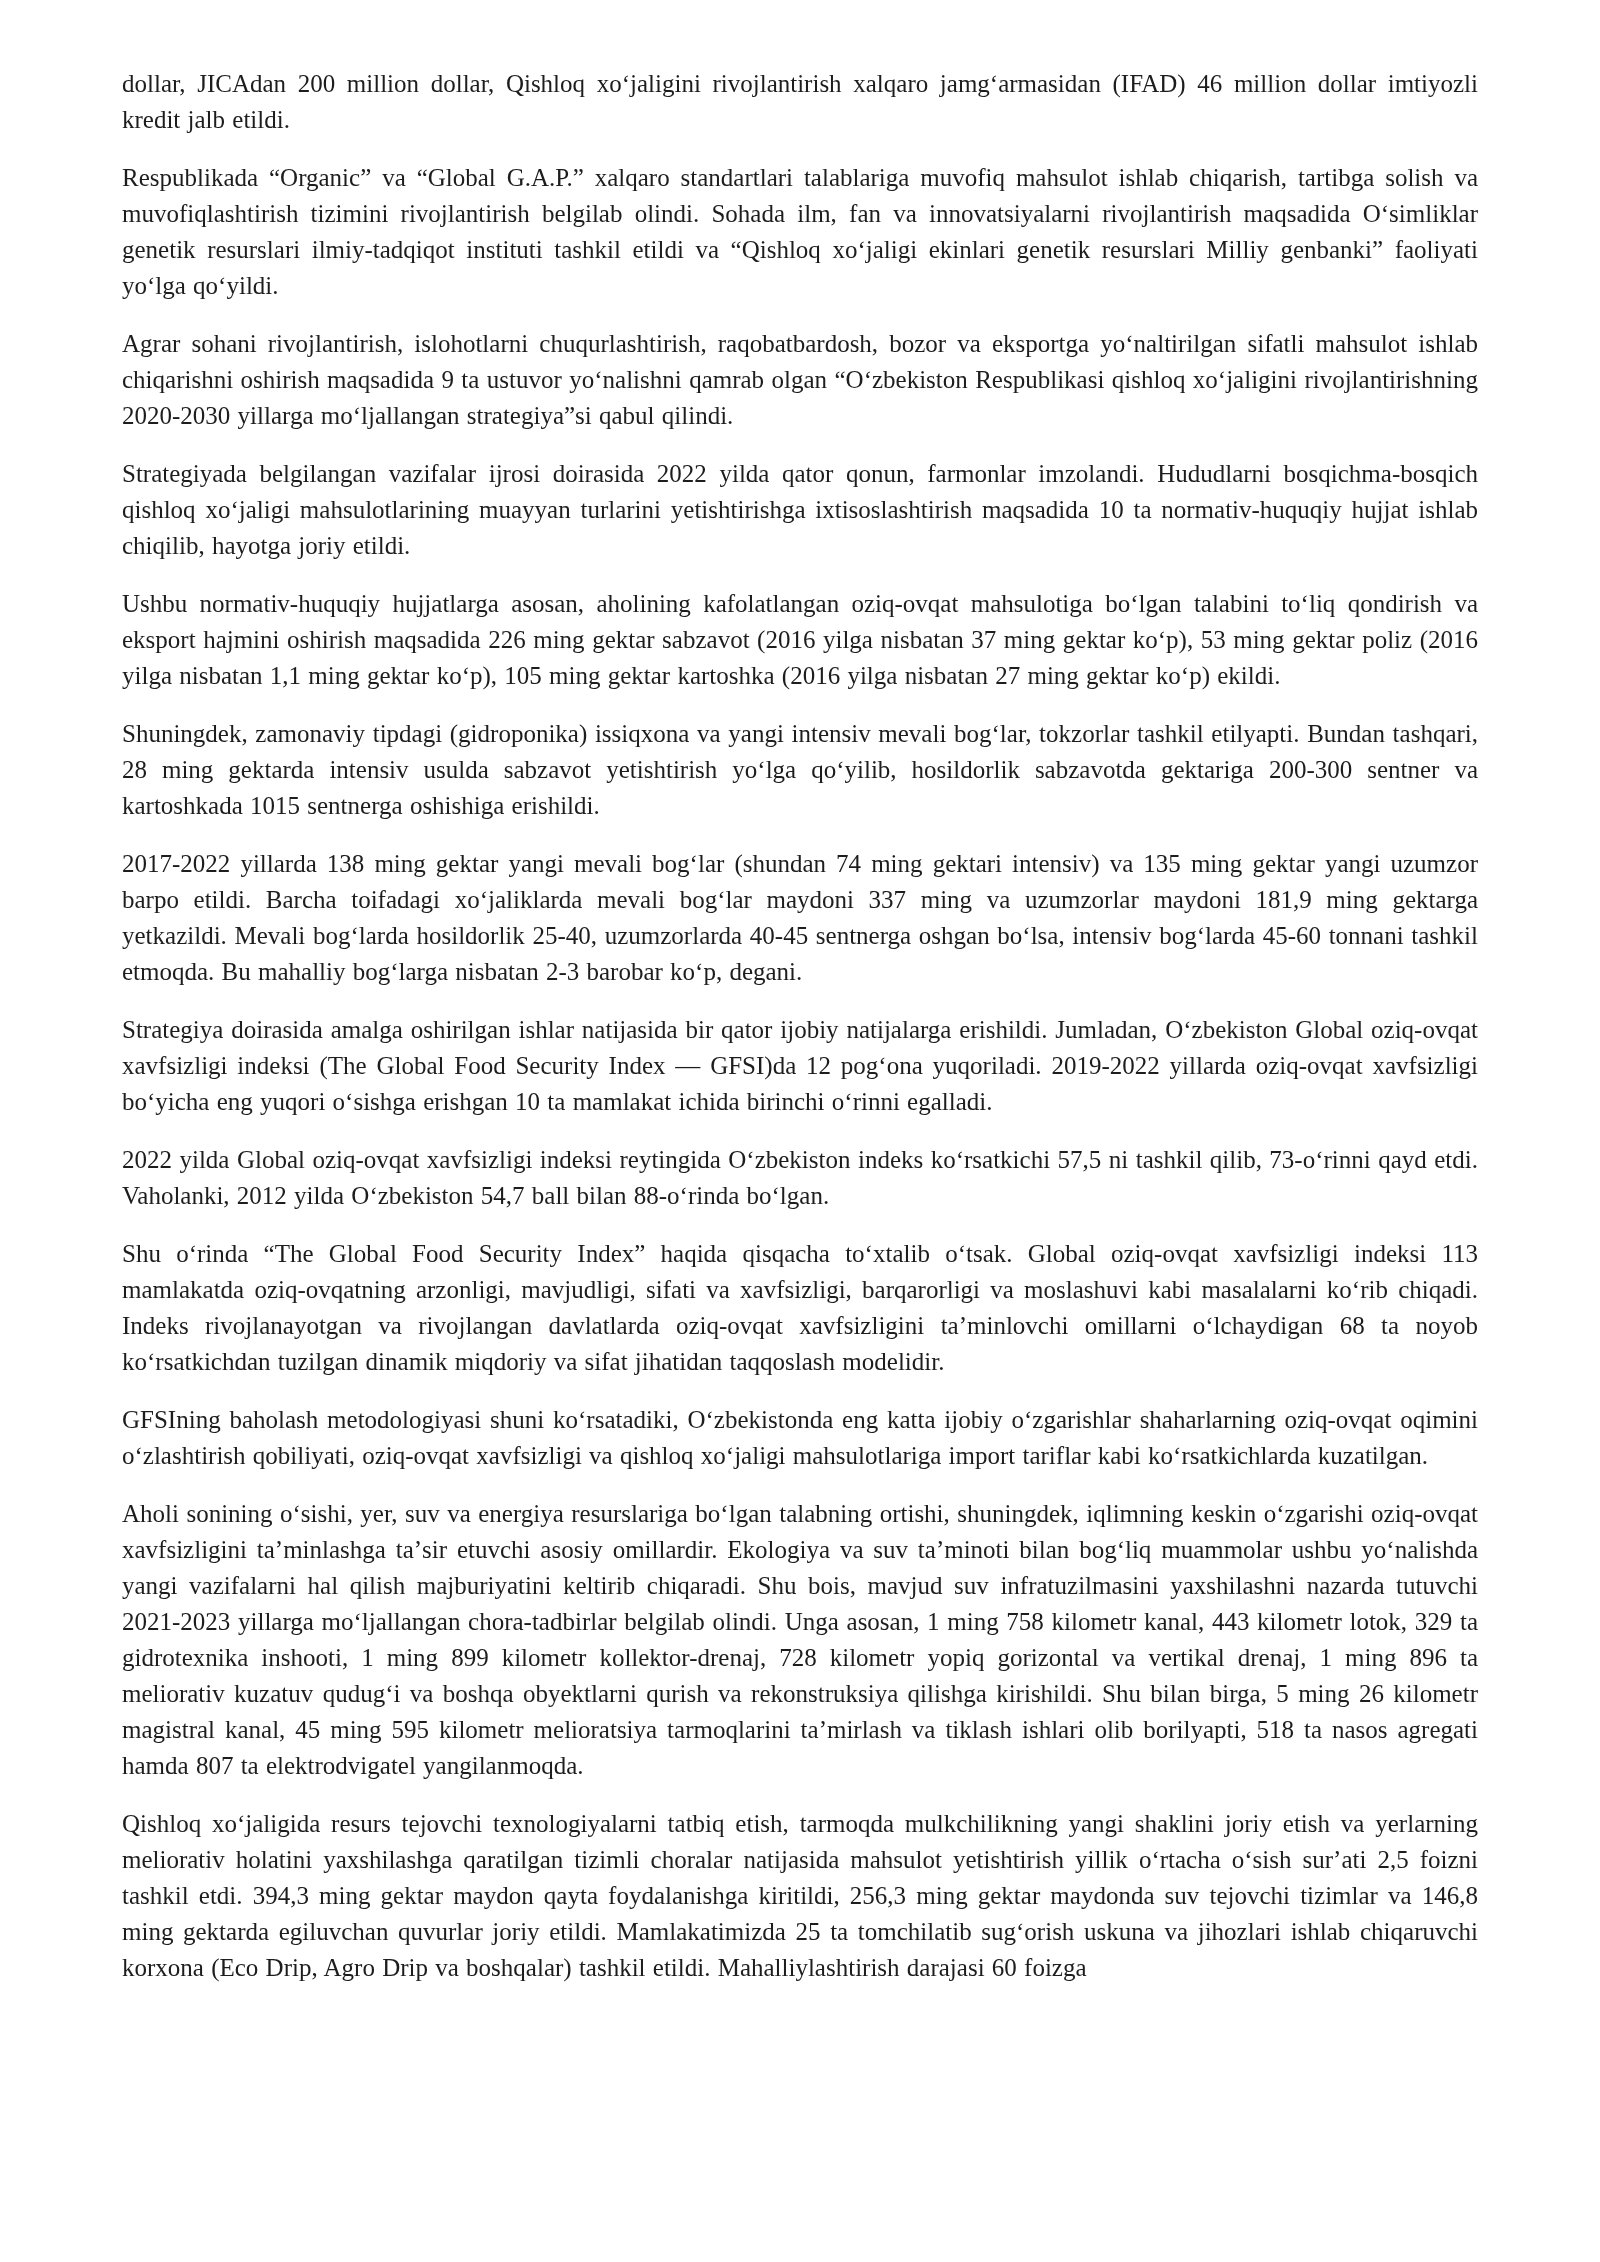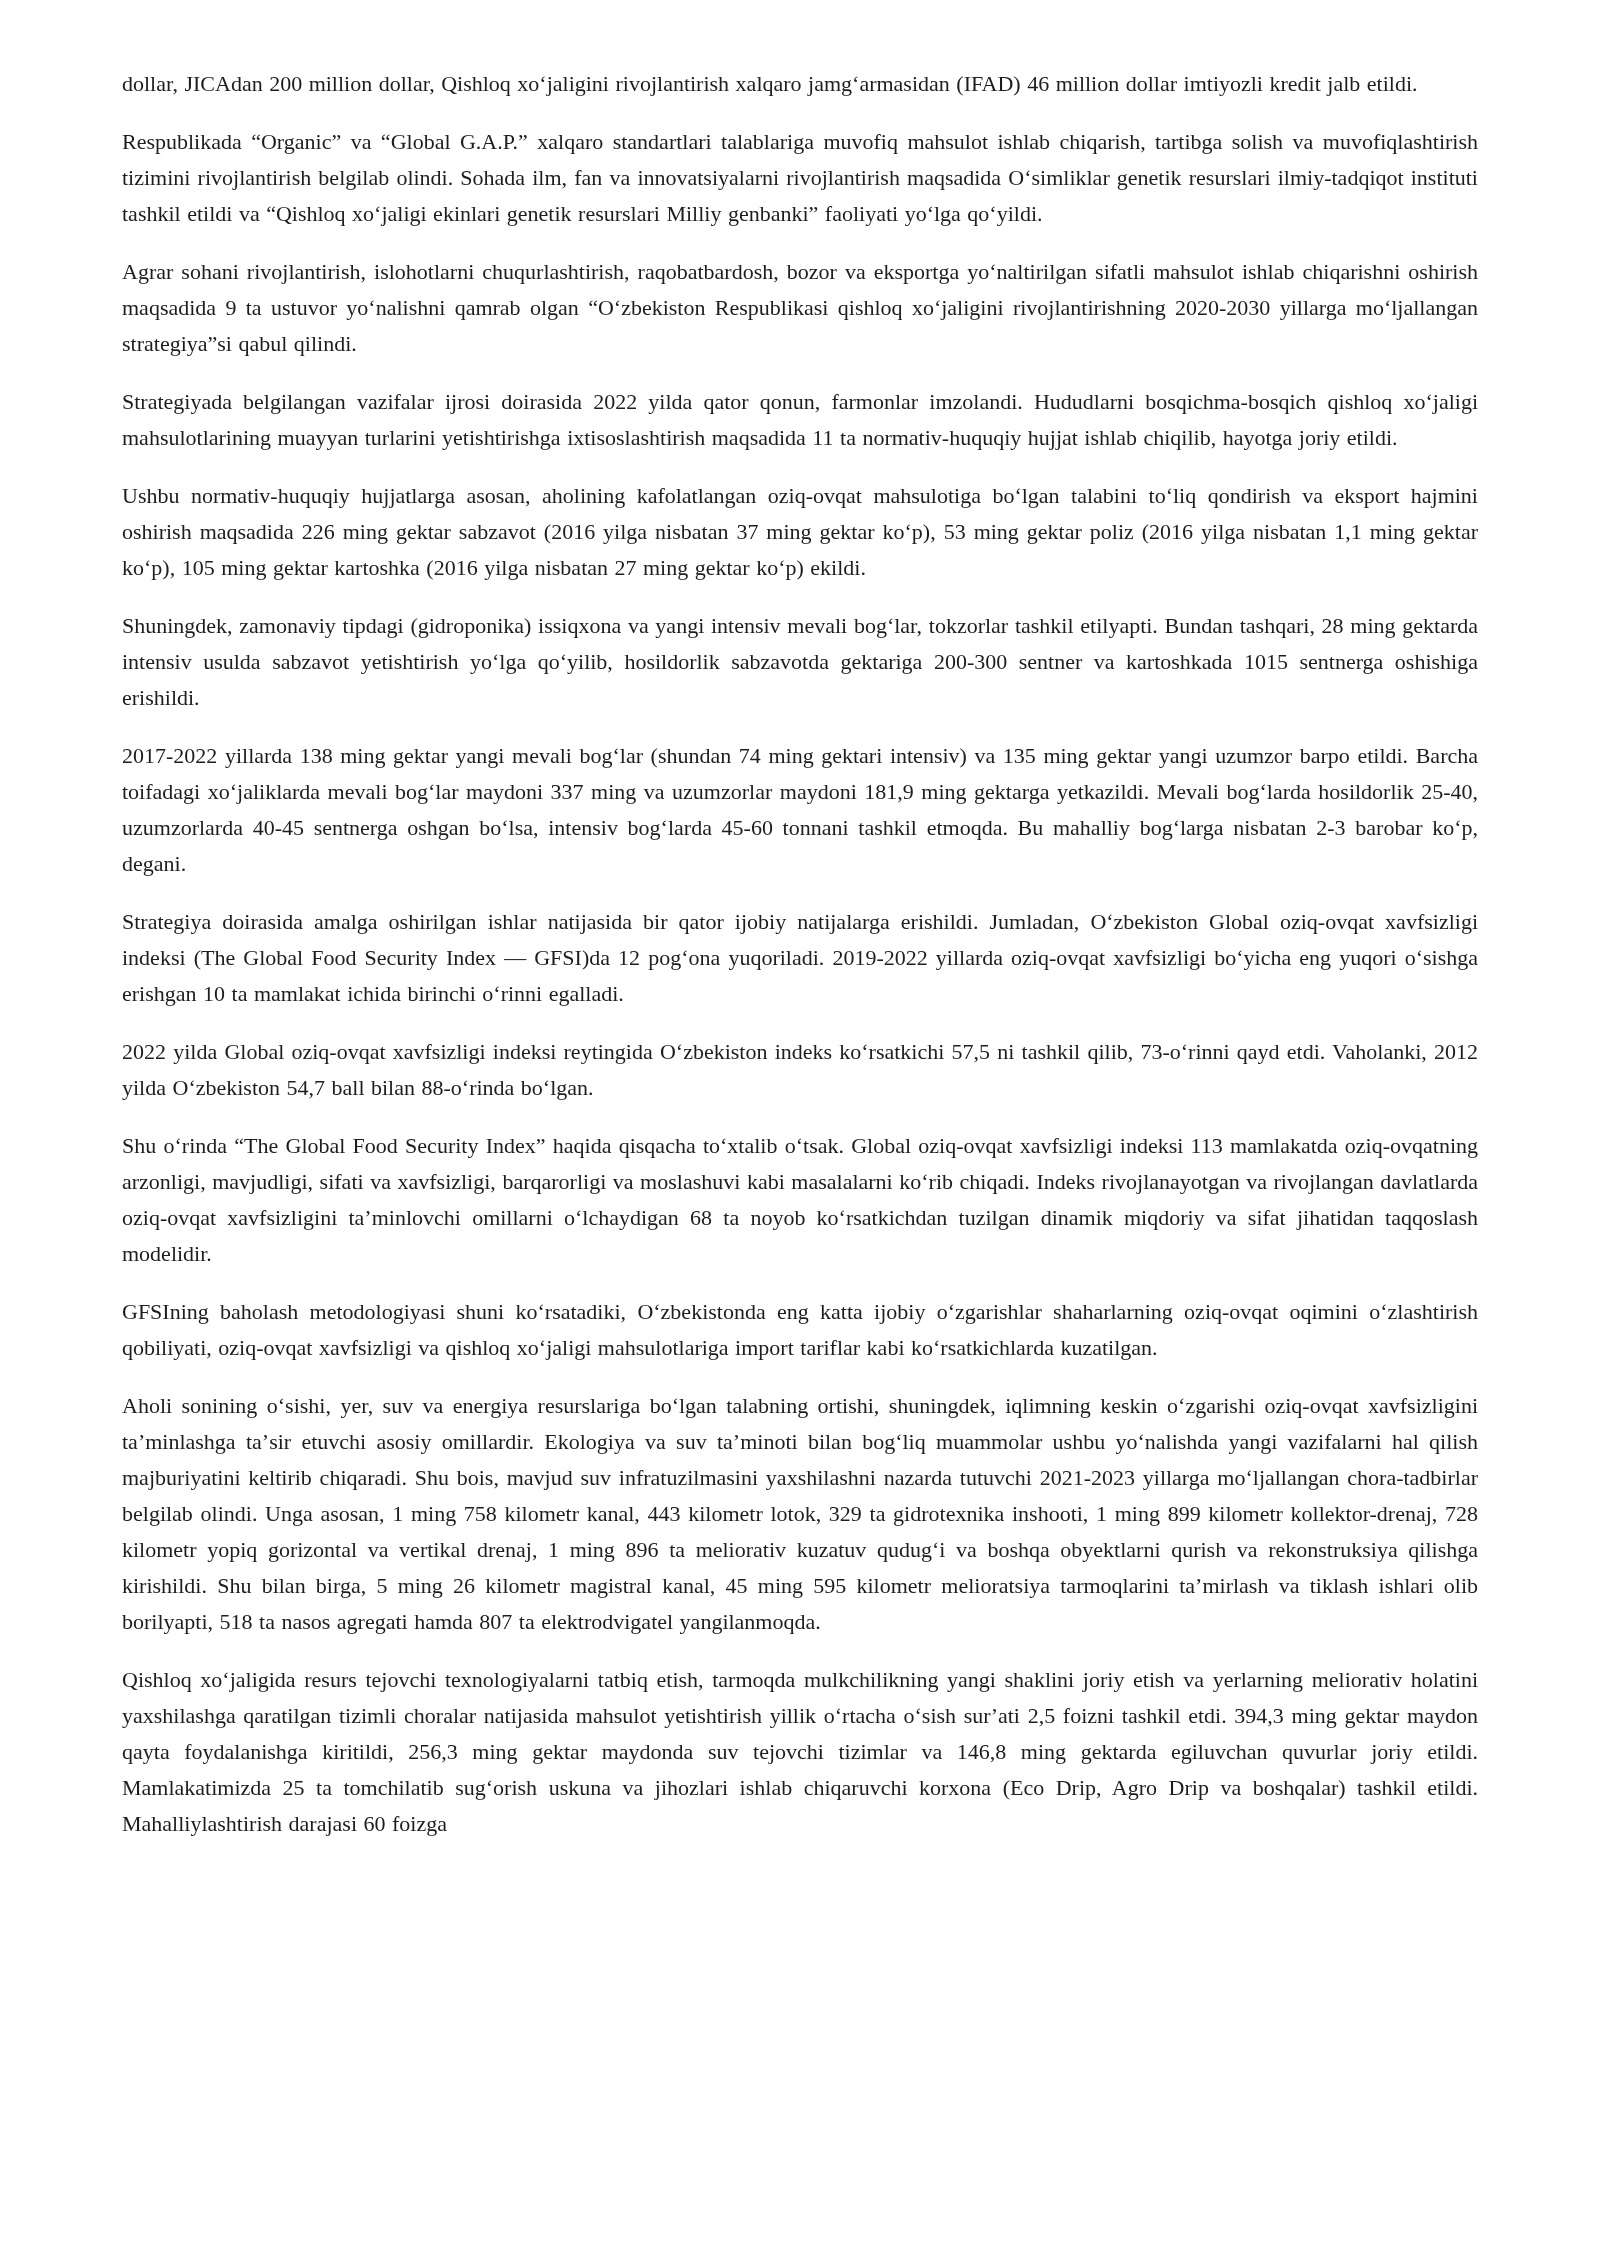--- a/index.html
+++ b/index.html
@@ -14,37 +14,37 @@
     background: #ffffff;
     box-sizing: border-box;
     padding: 66px 122px 0 122px;
     overflow: hidden;
   }
   .text-column {
     width: 100%;
   }
   .para {
     font-family: "Liberation Serif", "DejaVu Serif", serif;
-    font-size: 22px;
+    font-size: 25px;
     line-height: 36px;
     color: #1d1d1d;
     text-align: justify;
     margin: 0 0 22px 0;
     word-spacing: 1px;
   }
 </style>
 </head>
 <body>
 
 <div class="page">
   <div class="text-column">
       <p class="para">dollar, JICAdan 200 million dollar, Qishloq xoʻjaligini rivojlantirish xalqaro jamgʻarmasidan (IFAD) 46 million dollar imtiyozli kredit jalb etildi.</p>
       <p class="para">Respublikada “Organic” va “Global G.A.P.” xalqaro standartlari talablariga muvofiq mahsulot ishlab chiqarish, tartibga solish va muvofiqlashtirish tizimini rivojlantirish belgilab olindi. Sohada ilm, fan va innovatsiyalarni rivojlantirish maqsadida Oʻsimliklar genetik resurslari ilmiy-tadqiqot instituti tashkil etildi va “Qishloq xoʻjaligi ekinlari genetik resurslari Milliy genbanki” faoliyati yoʻlga qoʻyildi.</p>
       <p class="para">Agrar sohani rivojlantirish, islohotlarni chuqurlashtirish, raqobatbardosh, bozor va eksportga yoʻnaltirilgan sifatli mahsulot ishlab chiqarishni oshirish maqsadida 9 ta ustuvor yoʻnalishni qamrab olgan “Oʻzbekiston Respublikasi qishloq xoʻjaligini rivojlantirishning 2020-2030 yillarga moʻljallangan strategiya”si qabul qilindi.</p>
-      <p class="para">Strategiyada belgilangan vazifalar ijrosi doirasida 2022 yilda qator qonun, farmonlar imzolandi. Hududlarni bosqichma-bosqich qishloq xoʻjaligi mahsulotlarining muayyan turlarini yetishtirishga ixtisoslashtirish maqsadida 11 ta normativ-huquqiy hujjat ishlab chiqilib, hayotga joriy etildi.</p>
+      <p class="para">Strategiyada belgilangan vazifalar ijrosi doirasida 2022 yilda qator qonun, farmonlar imzolandi. Hududlarni bosqichma-bosqich qishloq xoʻjaligi mahsulotlarining muayyan turlarini yetishtirishga ixtisoslashtirish maqsadida 10 ta normativ-huquqiy hujjat ishlab chiqilib, hayotga joriy etildi.</p>
       <p class="para">Ushbu normativ-huquqiy hujjatlarga asosan, aholining kafolatlangan oziq-ovqat mahsulotiga boʻlgan talabini toʻliq qondirish va eksport hajmini oshirish maqsadida 226 ming gektar sabzavot (2016 yilga nisbatan 37 ming gektar koʻp), 53 ming gektar poliz (2016 yilga nisbatan 1,1 ming gektar koʻp), 105 ming gektar kartoshka (2016 yilga nisbatan 27 ming gektar koʻp) ekildi.</p>
       <p class="para">Shuningdek, zamonaviy tipdagi (gidroponika) issiqxona va yangi intensiv mevali bogʻlar, tokzorlar tashkil etilyapti. Bundan tashqari, 28 ming gektarda intensiv usulda sabzavot yetishtirish yoʻlga qoʻyilib, hosildorlik sabzavotda gektariga 200-300 sentner va kartoshkada 1015 sentnerga oshishiga erishildi.</p>
       <p class="para">2017-2022 yillarda 138 ming gektar yangi mevali bogʻlar (shundan 74 ming gektari intensiv) va 135 ming gektar yangi uzumzor barpo etildi. Barcha toifadagi xoʻjaliklarda mevali bogʻlar maydoni 337 ming va uzumzorlar maydoni 181,9 ming gektarga yetkazildi. Mevali bogʻlarda hosildorlik 25-40, uzumzorlarda 40-45 sentnerga oshgan boʻlsa, intensiv bogʻlarda 45-60 tonnani tashkil etmoqda. Bu mahalliy bogʻlarga nisbatan 2-3 barobar koʻp, degani.</p>
       <p class="para">Strategiya doirasida amalga oshirilgan ishlar natijasida bir qator ijobiy natijalarga erishildi. Jumladan, Oʻzbekiston Global oziq-ovqat xavfsizligi indeksi (The Global Food Security Index — GFSI)da 12 pogʻona yuqoriladi. 2019-2022 yillarda oziq-ovqat xavfsizligi boʻyicha eng yuqori oʻsishga erishgan 10 ta mamlakat ichida birinchi oʻrinni egalladi.</p>
       <p class="para">2022 yilda Global oziq-ovqat xavfsizligi indeksi reytingida Oʻzbekiston indeks koʻrsatkichi 57,5 ni tashkil qilib, 73-oʻrinni qayd etdi. Vaholanki, 2012 yilda Oʻzbekiston 54,7 ball bilan 88-oʻrinda boʻlgan.</p>
       <p class="para">Shu oʻrinda “The Global Food Security Index” haqida qisqacha toʻxtalib oʻtsak. Global oziq-ovqat xavfsizligi indeksi 113 mamlakatda oziq-ovqatning arzonligi, mavjudligi, sifati va xavfsizligi, barqarorligi va moslashuvi kabi masalalarni koʻrib chiqadi. Indeks rivojlanayotgan va rivojlangan davlatlarda oziq-ovqat xavfsizligini taʼminlovchi omillarni oʻlchaydigan 68 ta noyob koʻrsatkichdan tuzilgan dinamik miqdoriy va sifat jihatidan taqqoslash modelidir.</p>
       <p class="para">GFSIning baholash metodologiyasi shuni koʻrsatadiki, Oʻzbekistonda eng katta ijobiy oʻzgarishlar shaharlarning oziq-ovqat oqimini oʻzlashtirish qobiliyati, oziq-ovqat xavfsizligi va qishloq xoʻjaligi mahsulotlariga import tariflar kabi koʻrsatkichlarda kuzatilgan.</p>
       <p class="para">Aholi sonining oʻsishi, yer, suv va energiya resurslariga boʻlgan talabning ortishi, shuningdek, iqlimning keskin oʻzgarishi oziq-ovqat xavfsizligini taʼminlashga taʼsir etuvchi asosiy omillardir. Ekologiya va suv taʼminoti bilan bogʻliq muammolar ushbu yoʻnalishda yangi vazifalarni hal qilish majburiyatini keltirib chiqaradi. Shu bois, mavjud suv infratuzilmasini yaxshilashni nazarda tutuvchi 2021-2023 yillarga moʻljallangan chora-tadbirlar belgilab olindi. Unga asosan, 1 ming 758 kilometr kanal, 443 kilometr lotok, 329 ta gidrotexnika inshooti, 1 ming 899 kilometr kollektor-drenaj, 728 kilometr yopiq gorizontal va vertikal drenaj, 1 ming 896 ta meliorativ kuzatuv qudugʻi va boshqa obyektlarni qurish va rekonstruksiya qilishga kirishildi. Shu bilan birga, 5 ming 26 kilometr magistral kanal, 45 ming 595 kilometr melioratsiya tarmoqlarini taʼmirlash va tiklash ishlari olib borilyapti, 518 ta nasos agregati hamda 807 ta elektrodvigatel yangilanmoqda.</p>
       <p class="para">Qishloq xoʻjaligida resurs tejovchi texnologiyalarni tatbiq etish, tarmoqda mulkchilikning yangi shaklini joriy etish va yerlarning meliorativ holatini yaxshilashga qaratilgan tizimli choralar natijasida mahsulot yetishtirish yillik oʻrtacha oʻsish surʼati 2,5 foizni tashkil etdi. 394,3 ming gektar maydon qayta foydalanishga kiritildi, 256,3 ming gektar maydonda suv tejovchi tizimlar va 146,8 ming gektarda egiluvchan quvurlar joriy etildi. Mamlakatimizda 25 ta tomchilatib sugʻorish uskuna va jihozlari ishlab chiqaruvchi korxona (Eco Drip, Agro Drip va boshqalar) tashkil etildi. Mahalliylashtirish darajasi 60 foizga</p>
     </div>

